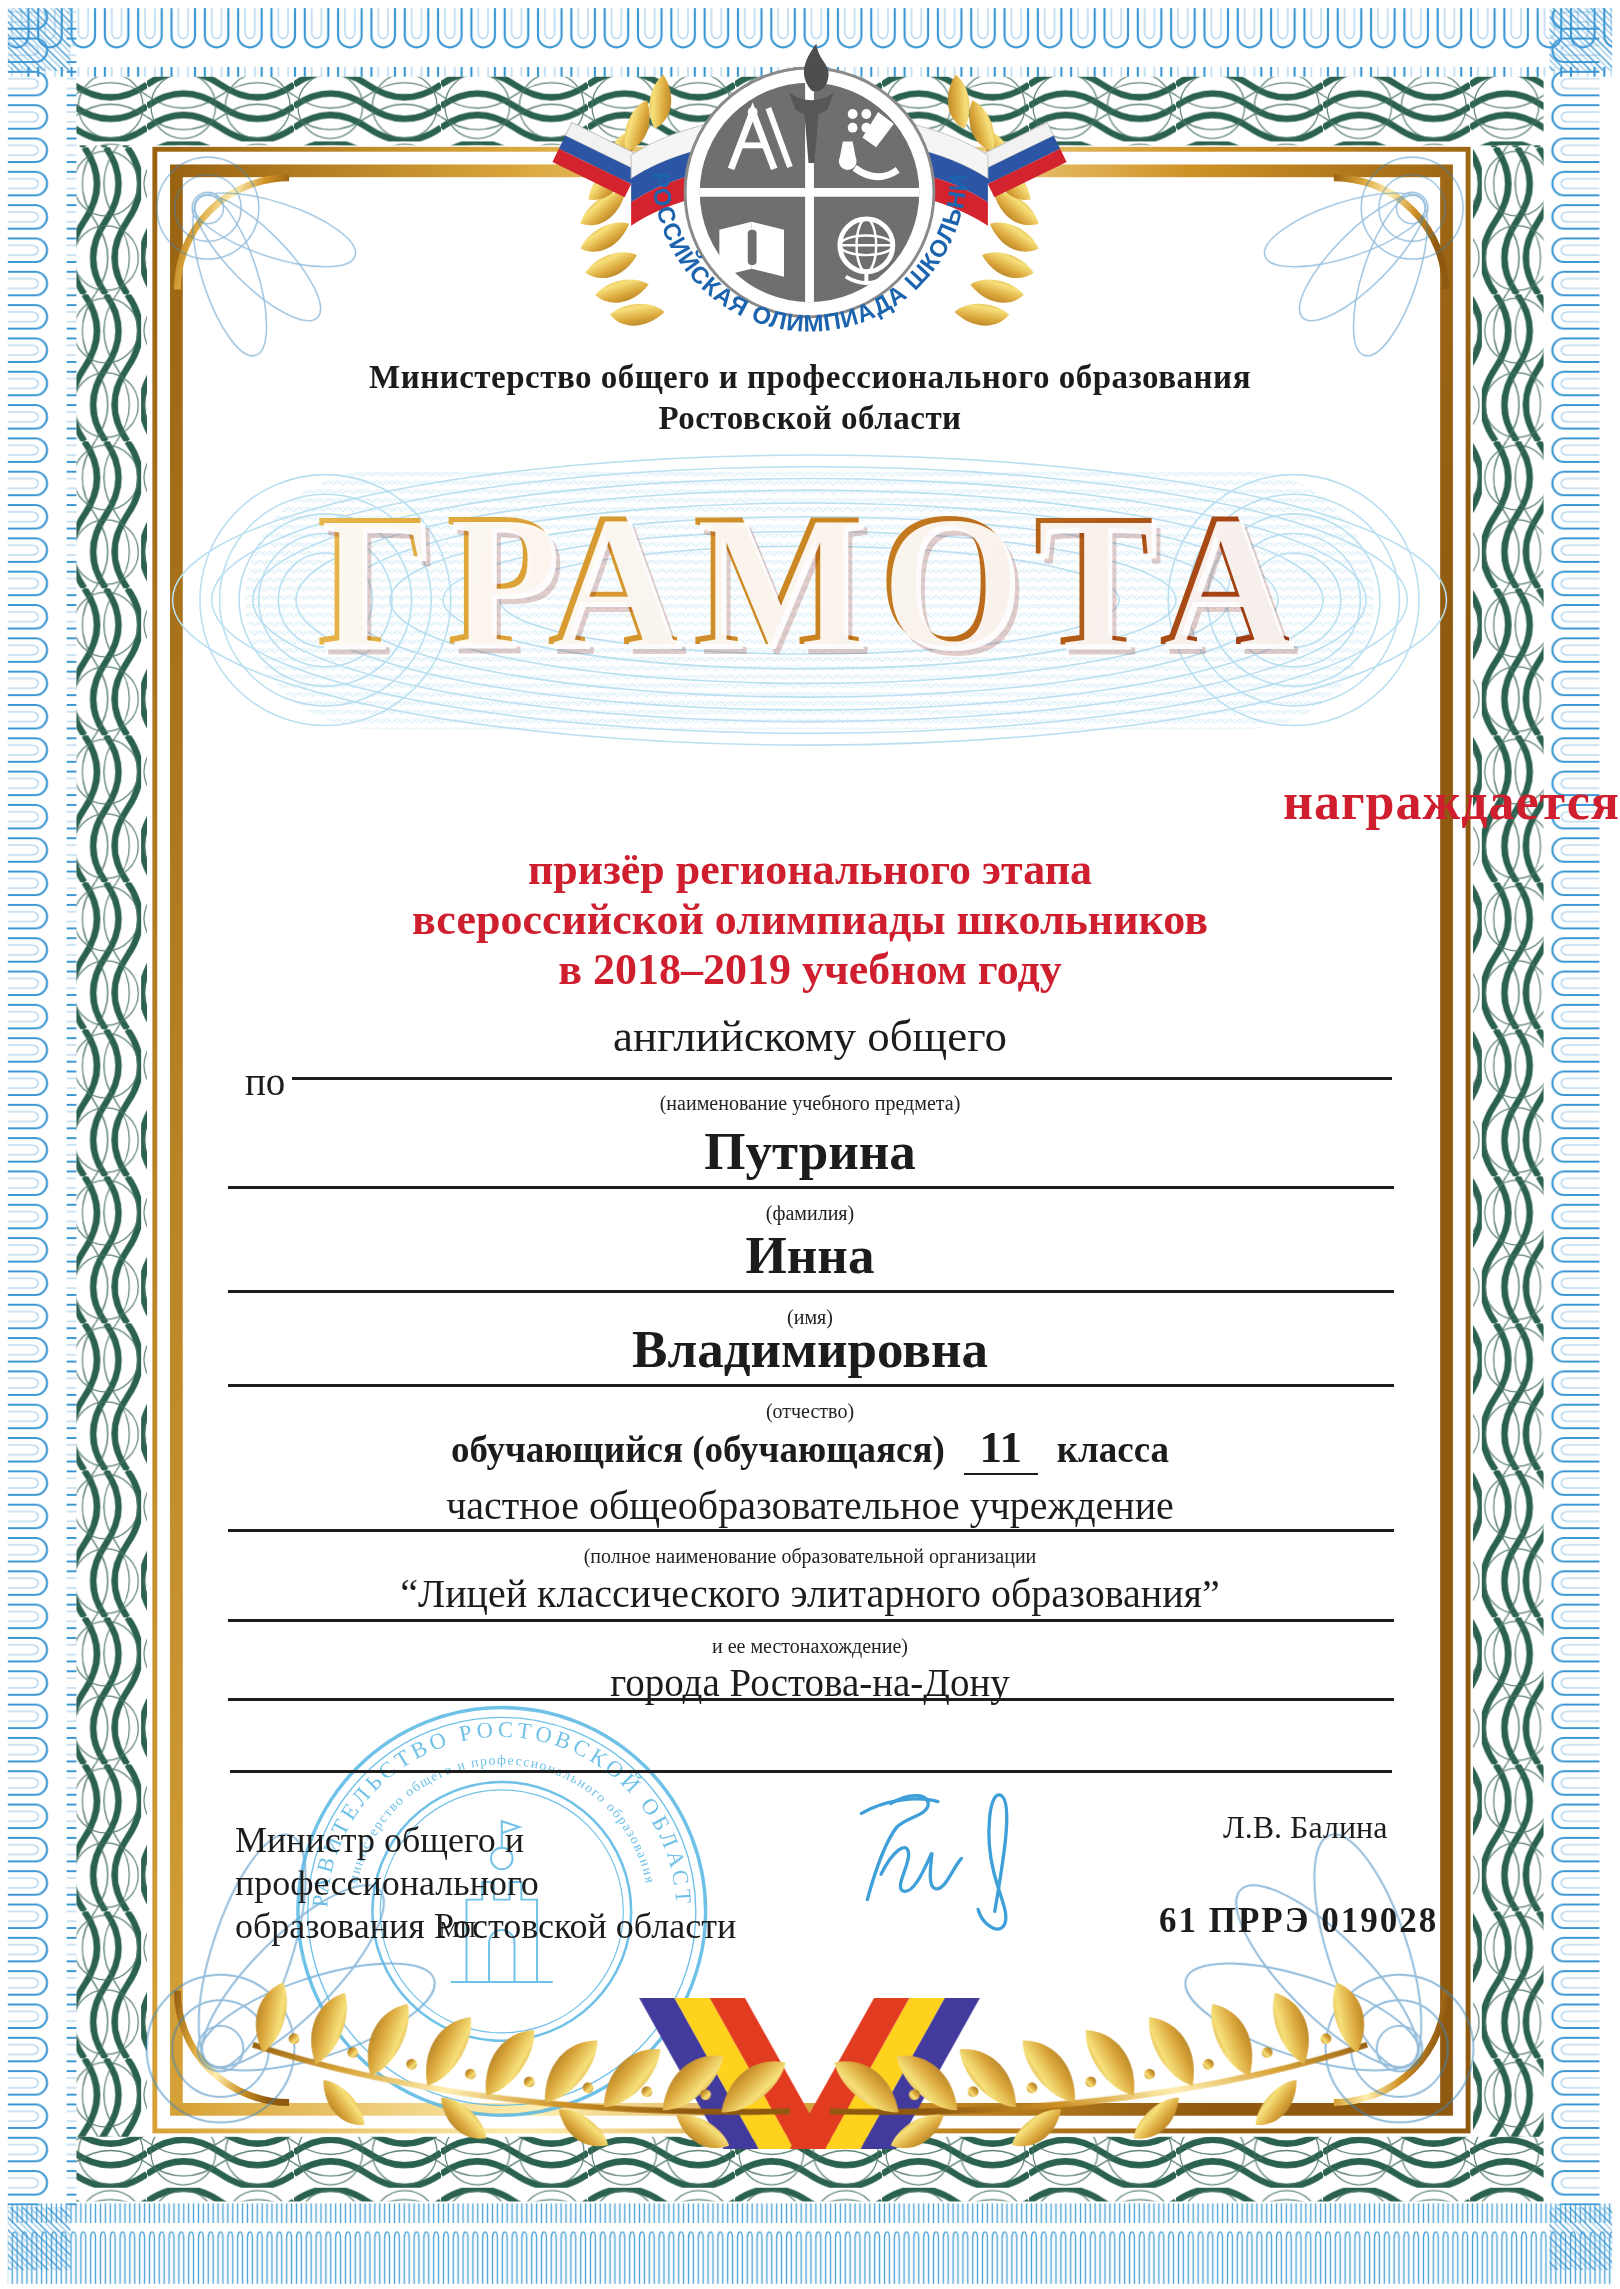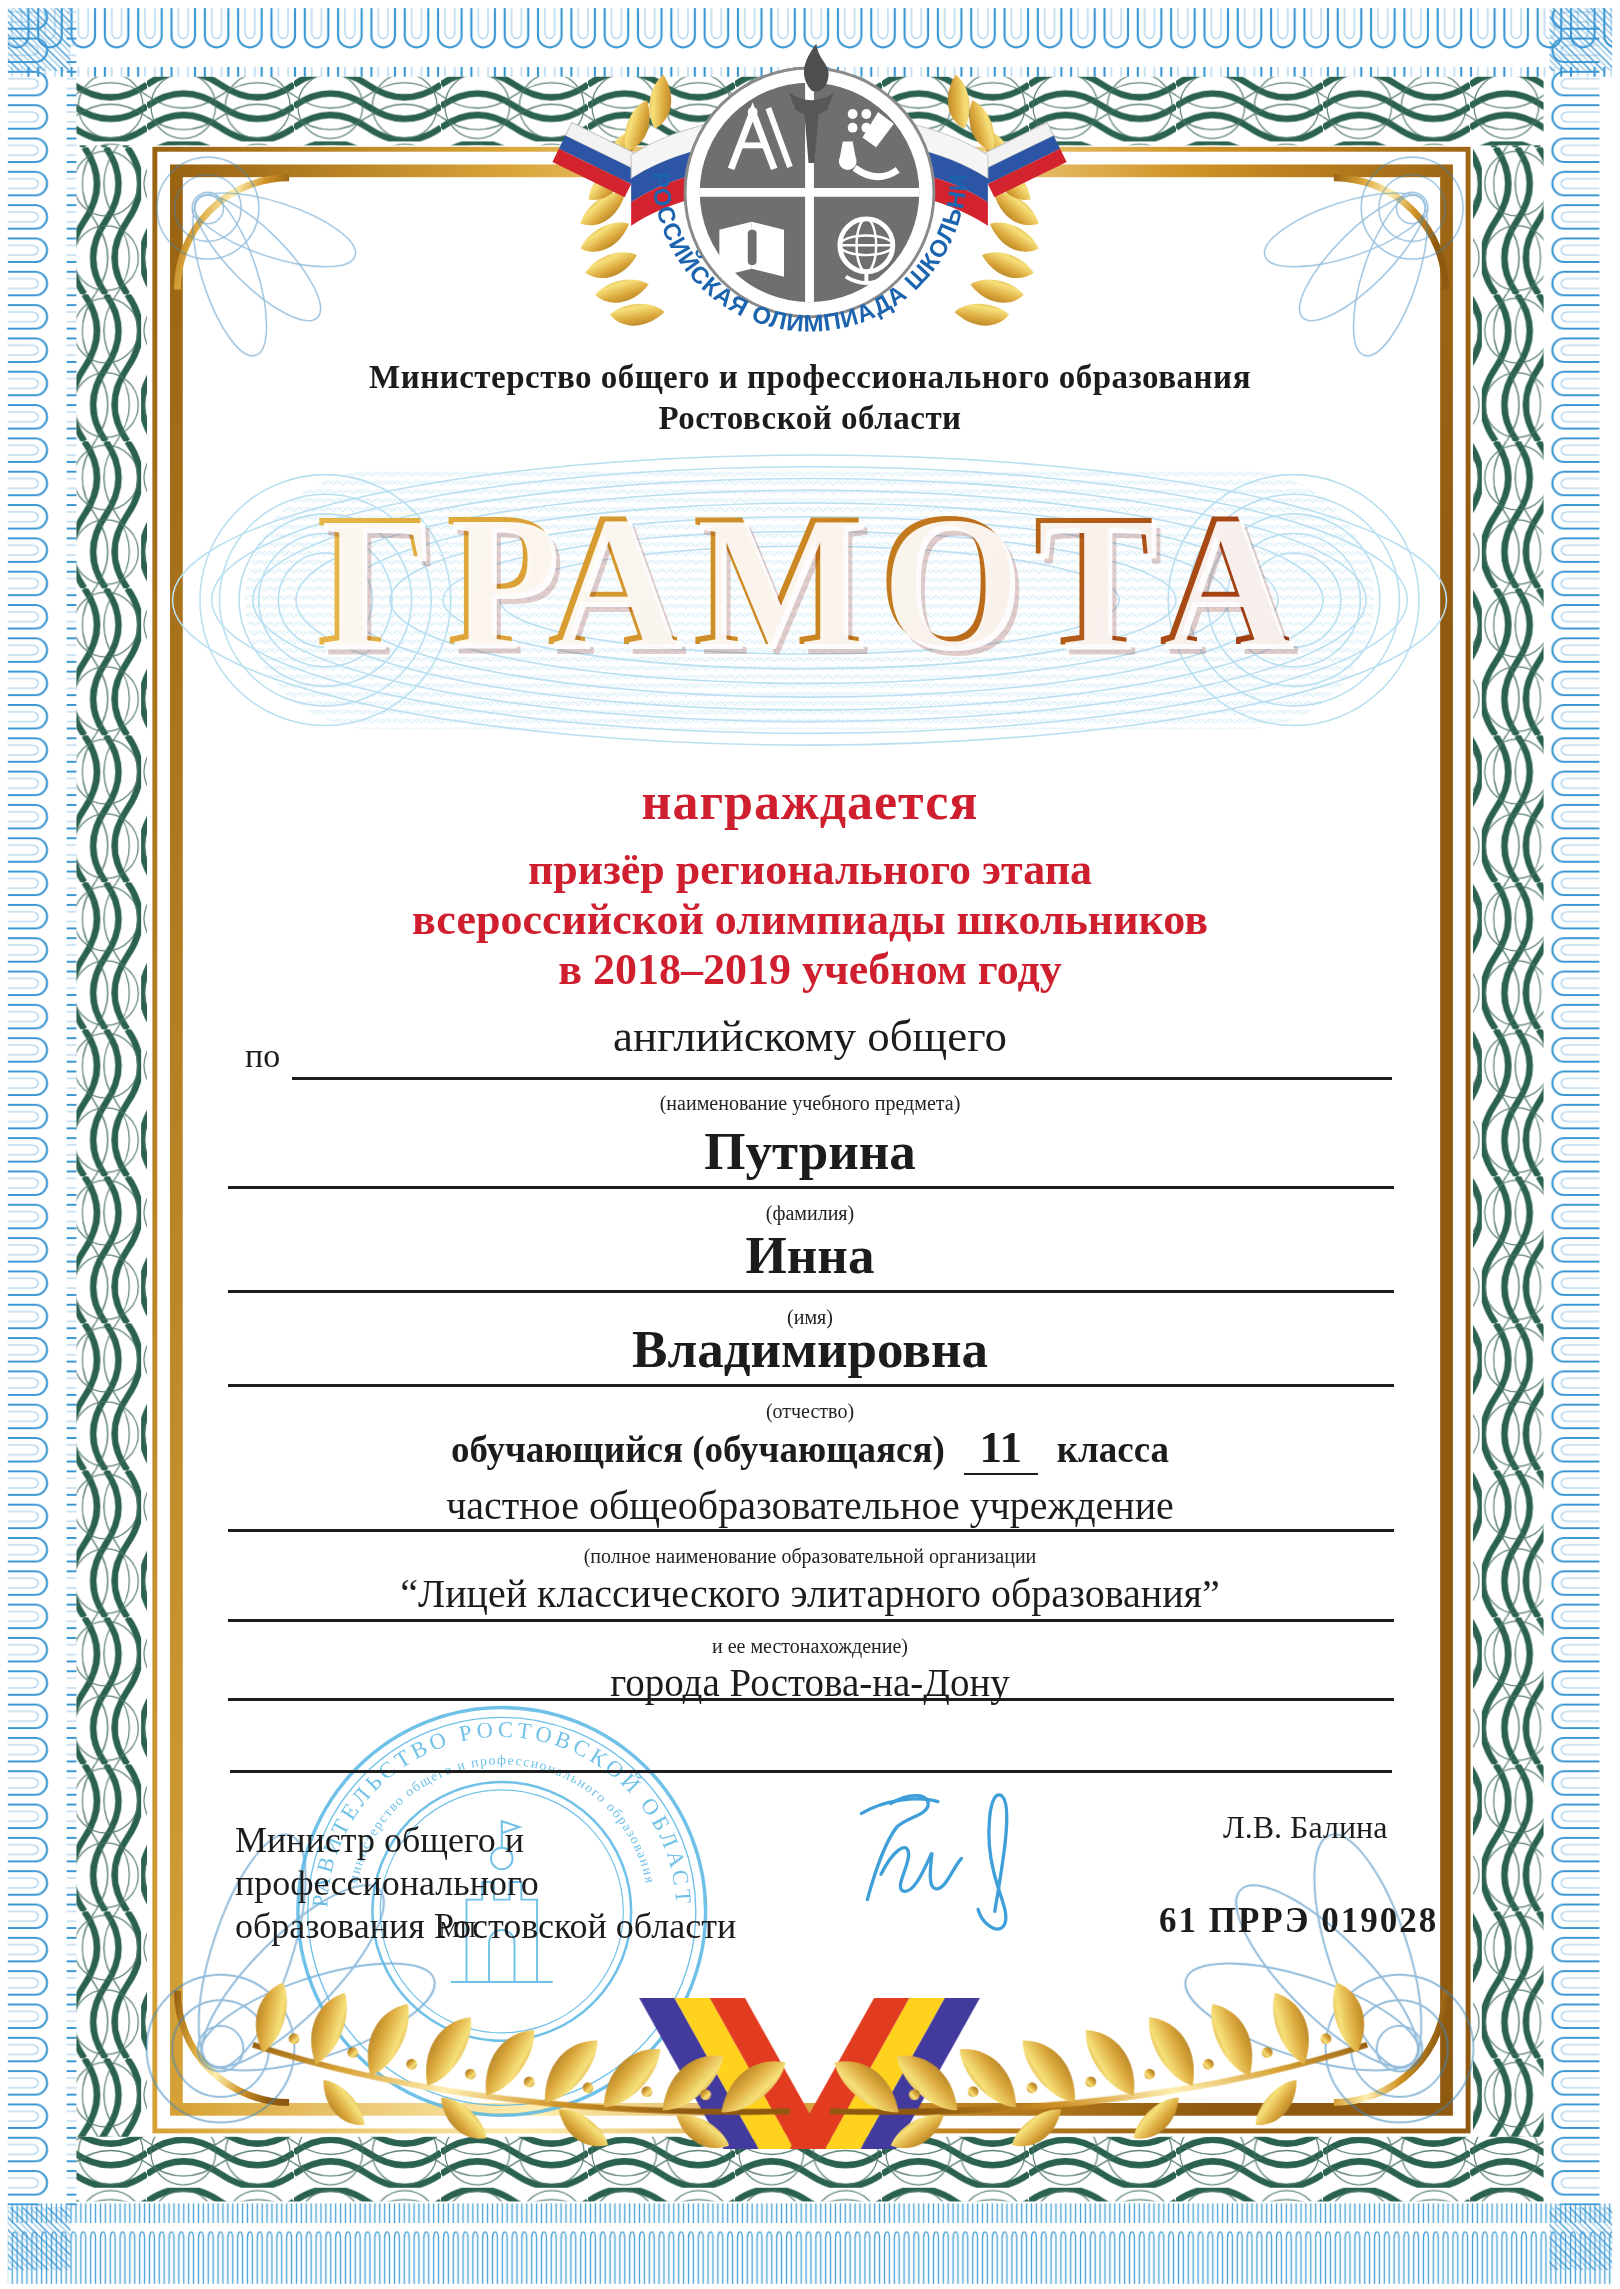--- a/index.html
+++ b/index.html
@@ -8,27 +8,27 @@
   .deco{position:absolute;left:0;top:0;width:1620px;height:2290px;}
   .t{position:absolute;color:#1c1c1c;font-family:"Liberation Serif",serif;white-space:nowrap;}
   .center{left:0;right:0;text-align:center;}
   .issuer{font-size:33px;font-weight:700;letter-spacing:0.5px;}
   .title{top:488px;font-size:182px;font-weight:700;letter-spacing:13.7px;line-height:1;
          background:linear-gradient(105deg,#f6d06a 4%,#e0a93c 28%,#c8821f 52%,#a03c12 78%,#7c140f 96%);
          -webkit-background-clip:text;background-clip:text;color:#b06a1a;-webkit-text-fill-color:transparent;
          text-shadow:4.9px 4.9px 0 rgba(255,255,255,0.92), 8.8px 9.8px 0 rgba(128,26,16,0.22);
          transform:scaleY(1.06);}
   .red{color:#cf1f2e;font-weight:700;}
-  .verb{top:772px;font-size:52px;letter-spacing:1px;}
+  .verb{top:772px;font-size:52px;letter-spacing:1px;text-align:right;}
   .award{top:845px;font-size:44px;line-height:50px;white-space:pre-line;}
   .fieldval{font-size:45px;}
   .nameval{font-size:53px;font-weight:700;}
   .caption{font-size:20px;color:#222;}
   .rule{position:absolute;height:2.9px;background:#1d1d1d;}
-  .prefix{font-size:34px;}
+  .prefix{font-size:39px;margin-top:22px;}
   .graderow{top:1423px;font-size:37px;font-weight:700;}
   .gradeval{display:inline-block;font-size:45px;font-weight:700;border-bottom:2.9px solid #1d1d1d;
             padding:0 15.7px;margin:0 9.8px;line-height:1.1;}
   .school{font-size:40px;}
   .minister{left:235px;top:1819px;font-size:36px;line-height:43px;white-space:normal;width:529px;}
   .mp{left:439px;top:1917px;font-size:23px;}
   .signer{left:1223px;top:1809px;font-size:32px;}
   .serial{left:1159px;top:1901px;font-size:35px;font-weight:700;letter-spacing:2px;}
 </style>
 </head>

